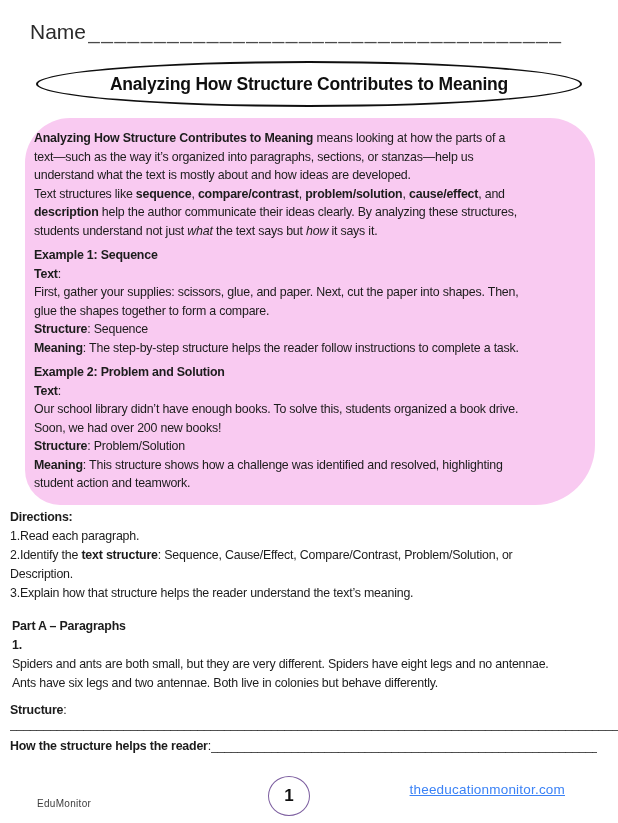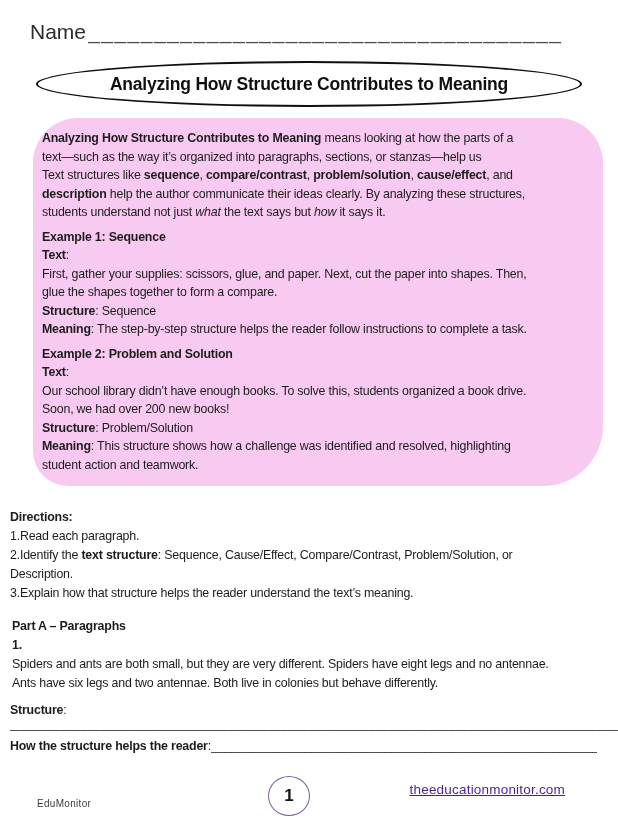--- a/index.html
+++ b/index.html
@@ -34,21 +34,20 @@
   }
   .title-text{font-weight:bold;font-size:17.5px;color:#0f0f0f;letter-spacing:-0.2px;}
 
   
   .info-box{
     position:absolute;left:25px;top:118px;width:570px;
     box-sizing:border-box;
     padding:11px 30px 12px 9px;
     background:#f9caf1;
     border-radius:45px 45px 60px 35px;
-    margin-left:8px;
   }
   .para{
     font-size:12.4px;line-height:18.5px;letter-spacing:-0.2px;color:#1c1c1c;
   }
   .example{margin-top:6px;}
 
   
   .directions{position:absolute;left:10px;top:508px;width:588px;}
   .directions .para{line-height:19px;}
 
@@ -76,40 +75,40 @@
   }
   .page-circle{
     position:absolute;left:268px;top:6px;width:42px;height:40px;
     box-sizing:border-box;border:1.5px solid #7d5fa0;border-radius:50%;
     display:flex;align-items:center;justify-content:center;
     background:#ffffff;
   }
   .page-circle span{font-weight:bold;font-size:17px;color:#111111;}
   .footer-link{
     position:absolute;right:53px;top:12px;
-    font-size:13.5px;color:#4c1d95;text-decoration:underline;cursor:pointer;
+    font-size:13.5px;color:#3b82f6;text-decoration:underline;cursor:pointer;
     letter-spacing:0.2px;
   }
 </style>
 </head>
 <body>
 
 <div class="page">
 
   <div class="name-row">
     <span class="name-label">Name</span>
     <span class="name-line">______________________________________________________</span>
   </div>
 
   <div class="title-ellipse">
     <span class="title-text">Analyzing How Structure Contributes to Meaning</span>
   </div>
 
   <div class="info-box">
-    <div class="para"><span class="b">Analyzing How Structure Contributes to Meaning</span><span> means looking at how the parts of a</span><br><span>text—such as the way it’s organized into paragraphs, sections, or stanzas—help us</span><br></div>
+    <div class="para"><span class="b">Analyzing How Structure Contributes to Meaning</span><span> means looking at how the parts of a</span><br><span>text—such as the way it’s organized into paragraphs, sections, or stanzas—help us</span><br><span>understand what the text is mostly about and how ideas are developed.</span></div>
     <div class="para"><span>Text structures like </span><span class="b">sequence</span><span>, </span><span class="b">compare/contrast</span><span>, </span><span class="b">problem/solution</span><span>, </span><span class="b">cause/effect</span><span>, and</span><br><span class="b">description</span><span> help the author communicate their ideas clearly. By analyzing these structures,</span><br><span>students understand not just </span><span class="i">what</span><span> the text says but </span><span class="i">how</span><span> it says it.</span></div>
 
     <div class="example">
       <div class="para b">Example 1: Sequence</div>
       <div class="para"><span class="b">Text</span><span>:</span></div>
       <div class="para"><span>First, gather your supplies: scissors, glue, and paper. Next, cut the paper into shapes. Then,</span><br><span>glue the shapes together to form a compare.</span></div>
       <div class="para"><span class="b">Structure</span><span>: Sequence</span></div>
       <div class="para"><span class="b">Meaning</span><span>: The step-by-step structure helps the reader follow instructions to complete a task.</span></div>
     </div>
 

